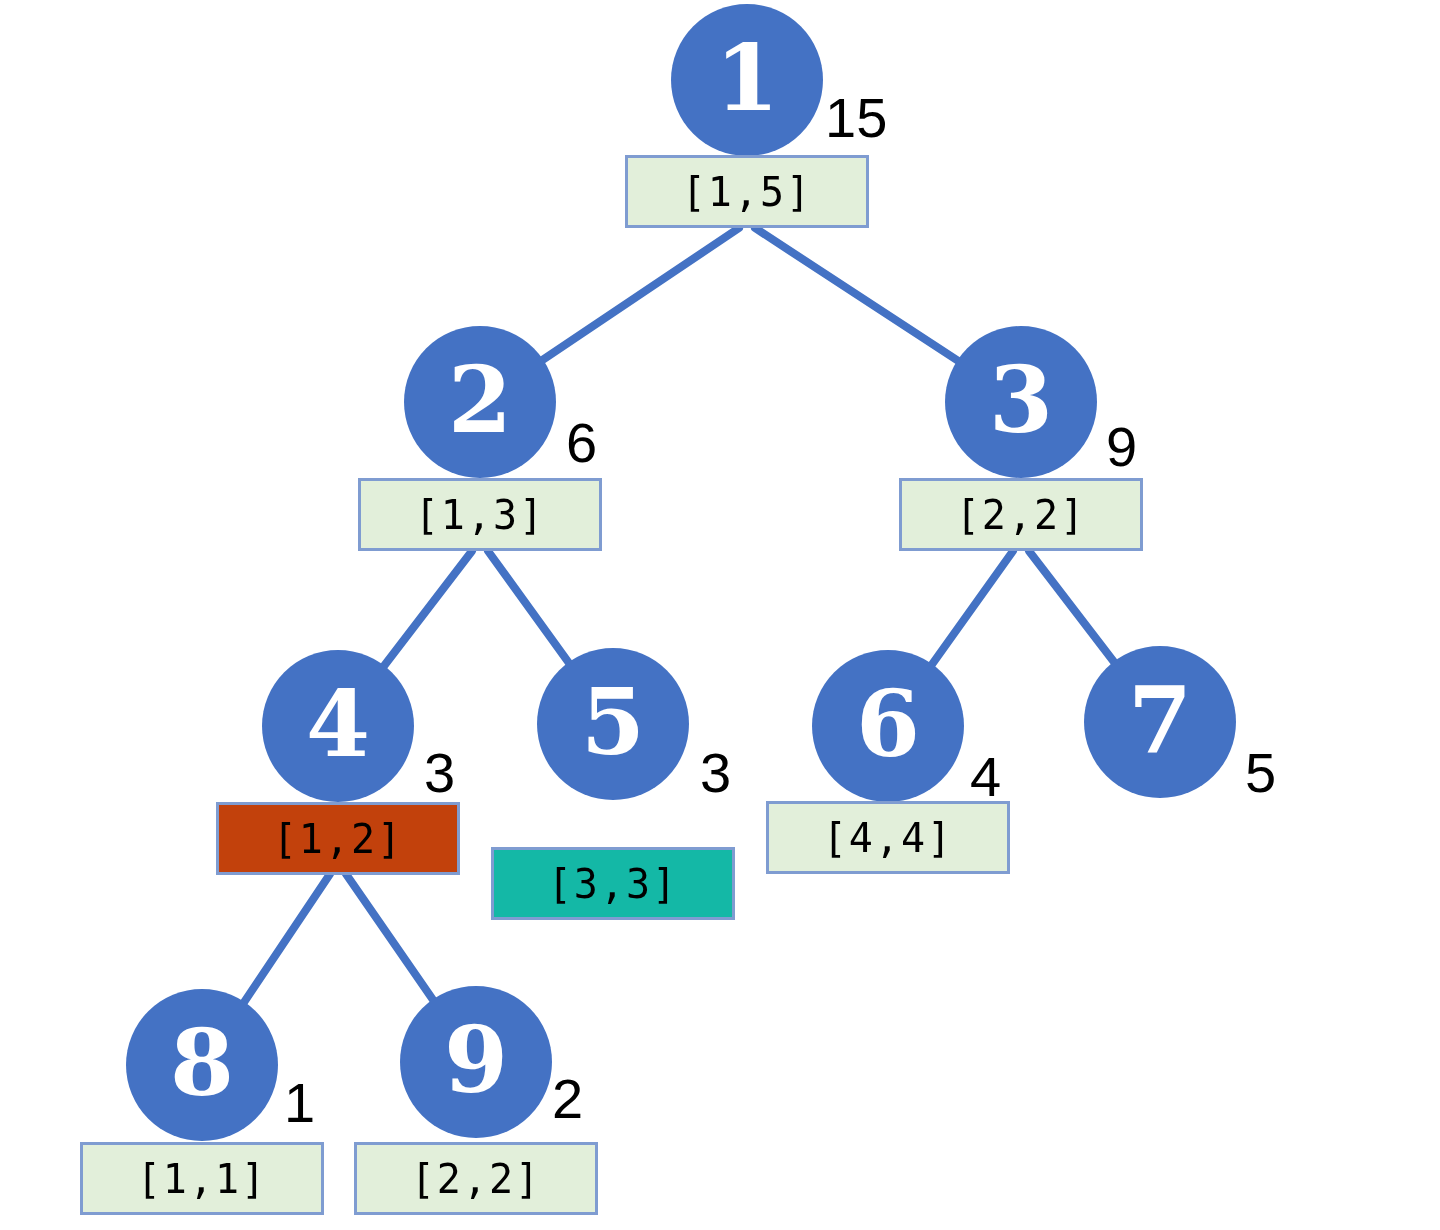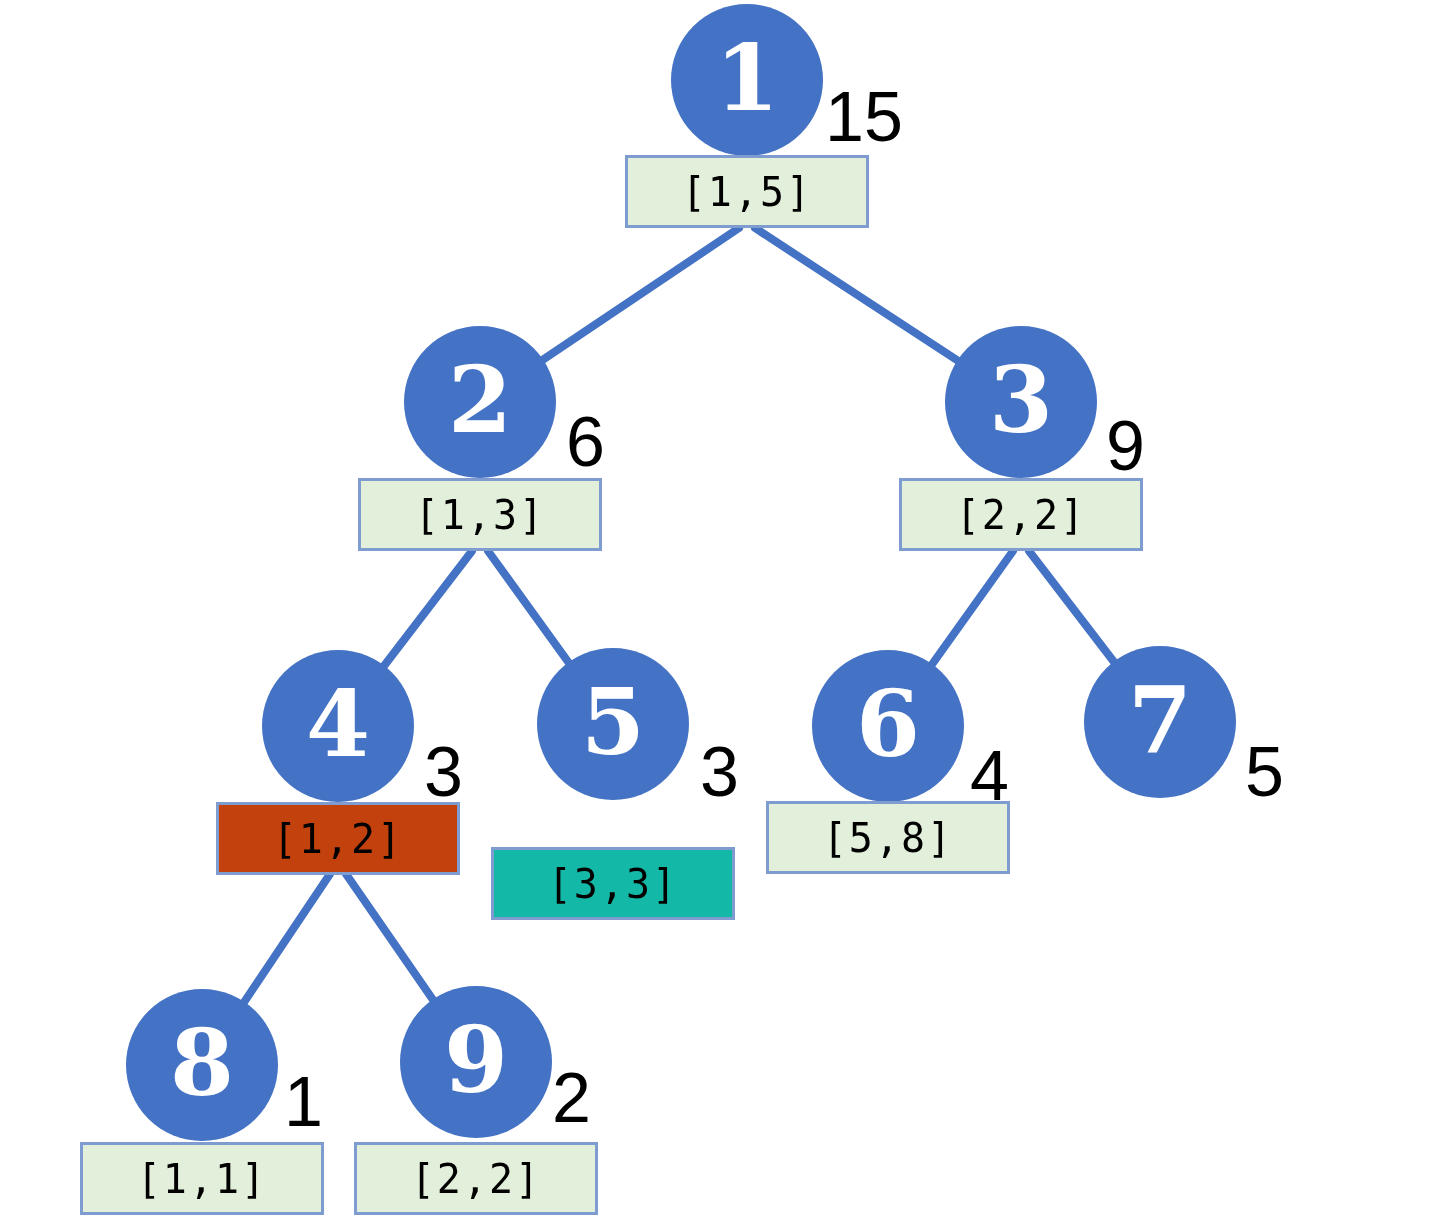--- a/index.html
+++ b/index.html
@@ -31,21 +31,21 @@
   }
   .node-num {
     font-family: "DejaVu Serif", serif;
     font-weight: bold;
     font-size: 92px;
     line-height: 1;
     transform: translateY(-2px);
   }
   .sum-label {
     position: absolute;
-    font-size: 70px;
+    font-size: 56px;
     line-height: 85px;
     white-space: nowrap;
   }
   .range-box {
     position: absolute;
     width: 244px;
     height: 73px;
     box-sizing: border-box;
     display: flex;
     align-items: center;
@@ -106,21 +106,21 @@
     </div>
     <div class="sum-label" style="left: 700px; top: 730px; color: rgb(0, 0, 0);">3</div>
     <div class="range-box" style="left: 491px; top: 847px; background: #14b8a6; border: 3px solid rgb(127, 156, 209);">
       <span class="range-text" style="color: rgb(0, 0, 0);">[3,3]</span>
     </div>
     <div class="node-circle" style="left: 812px; top: 650px; background: rgb(68, 114, 196);">
       <span class="node-num" style="color: rgb(255, 255, 255);">6</span>
     </div>
     <div class="sum-label" style="left: 970px; top: 734px; color: rgb(0, 0, 0);">4</div>
     <div class="range-box" style="left: 766px; top: 801px; background: rgb(226, 239, 218); border: 3px solid rgb(127, 156, 209);">
-      <span class="range-text" style="color: rgb(0, 0, 0);">[5,8]</span>
+      <span class="range-text" style="color: rgb(0, 0, 0);">[4,4]</span>
     </div>
     <div class="node-circle" style="left: 1084px; top: 646px; background: rgb(68, 114, 196);">
       <span class="node-num" style="color: rgb(255, 255, 255);">7</span>
     </div>
     <div class="sum-label" style="left: 1245px; top: 730px; color: rgb(0, 0, 0);">5</div>
     <div class="node-circle" style="left: 126px; top: 989px; background: rgb(68, 114, 196);">
       <span class="node-num" style="color: rgb(255, 255, 255);">8</span>
     </div>
     <div class="sum-label" style="left: 284px; top: 1060px; color: rgb(0, 0, 0);">1</div>
     <div class="range-box" style="left: 80px; top: 1142px; background: rgb(226, 239, 218); border: 3px solid rgb(127, 156, 209); text-align: center;">

